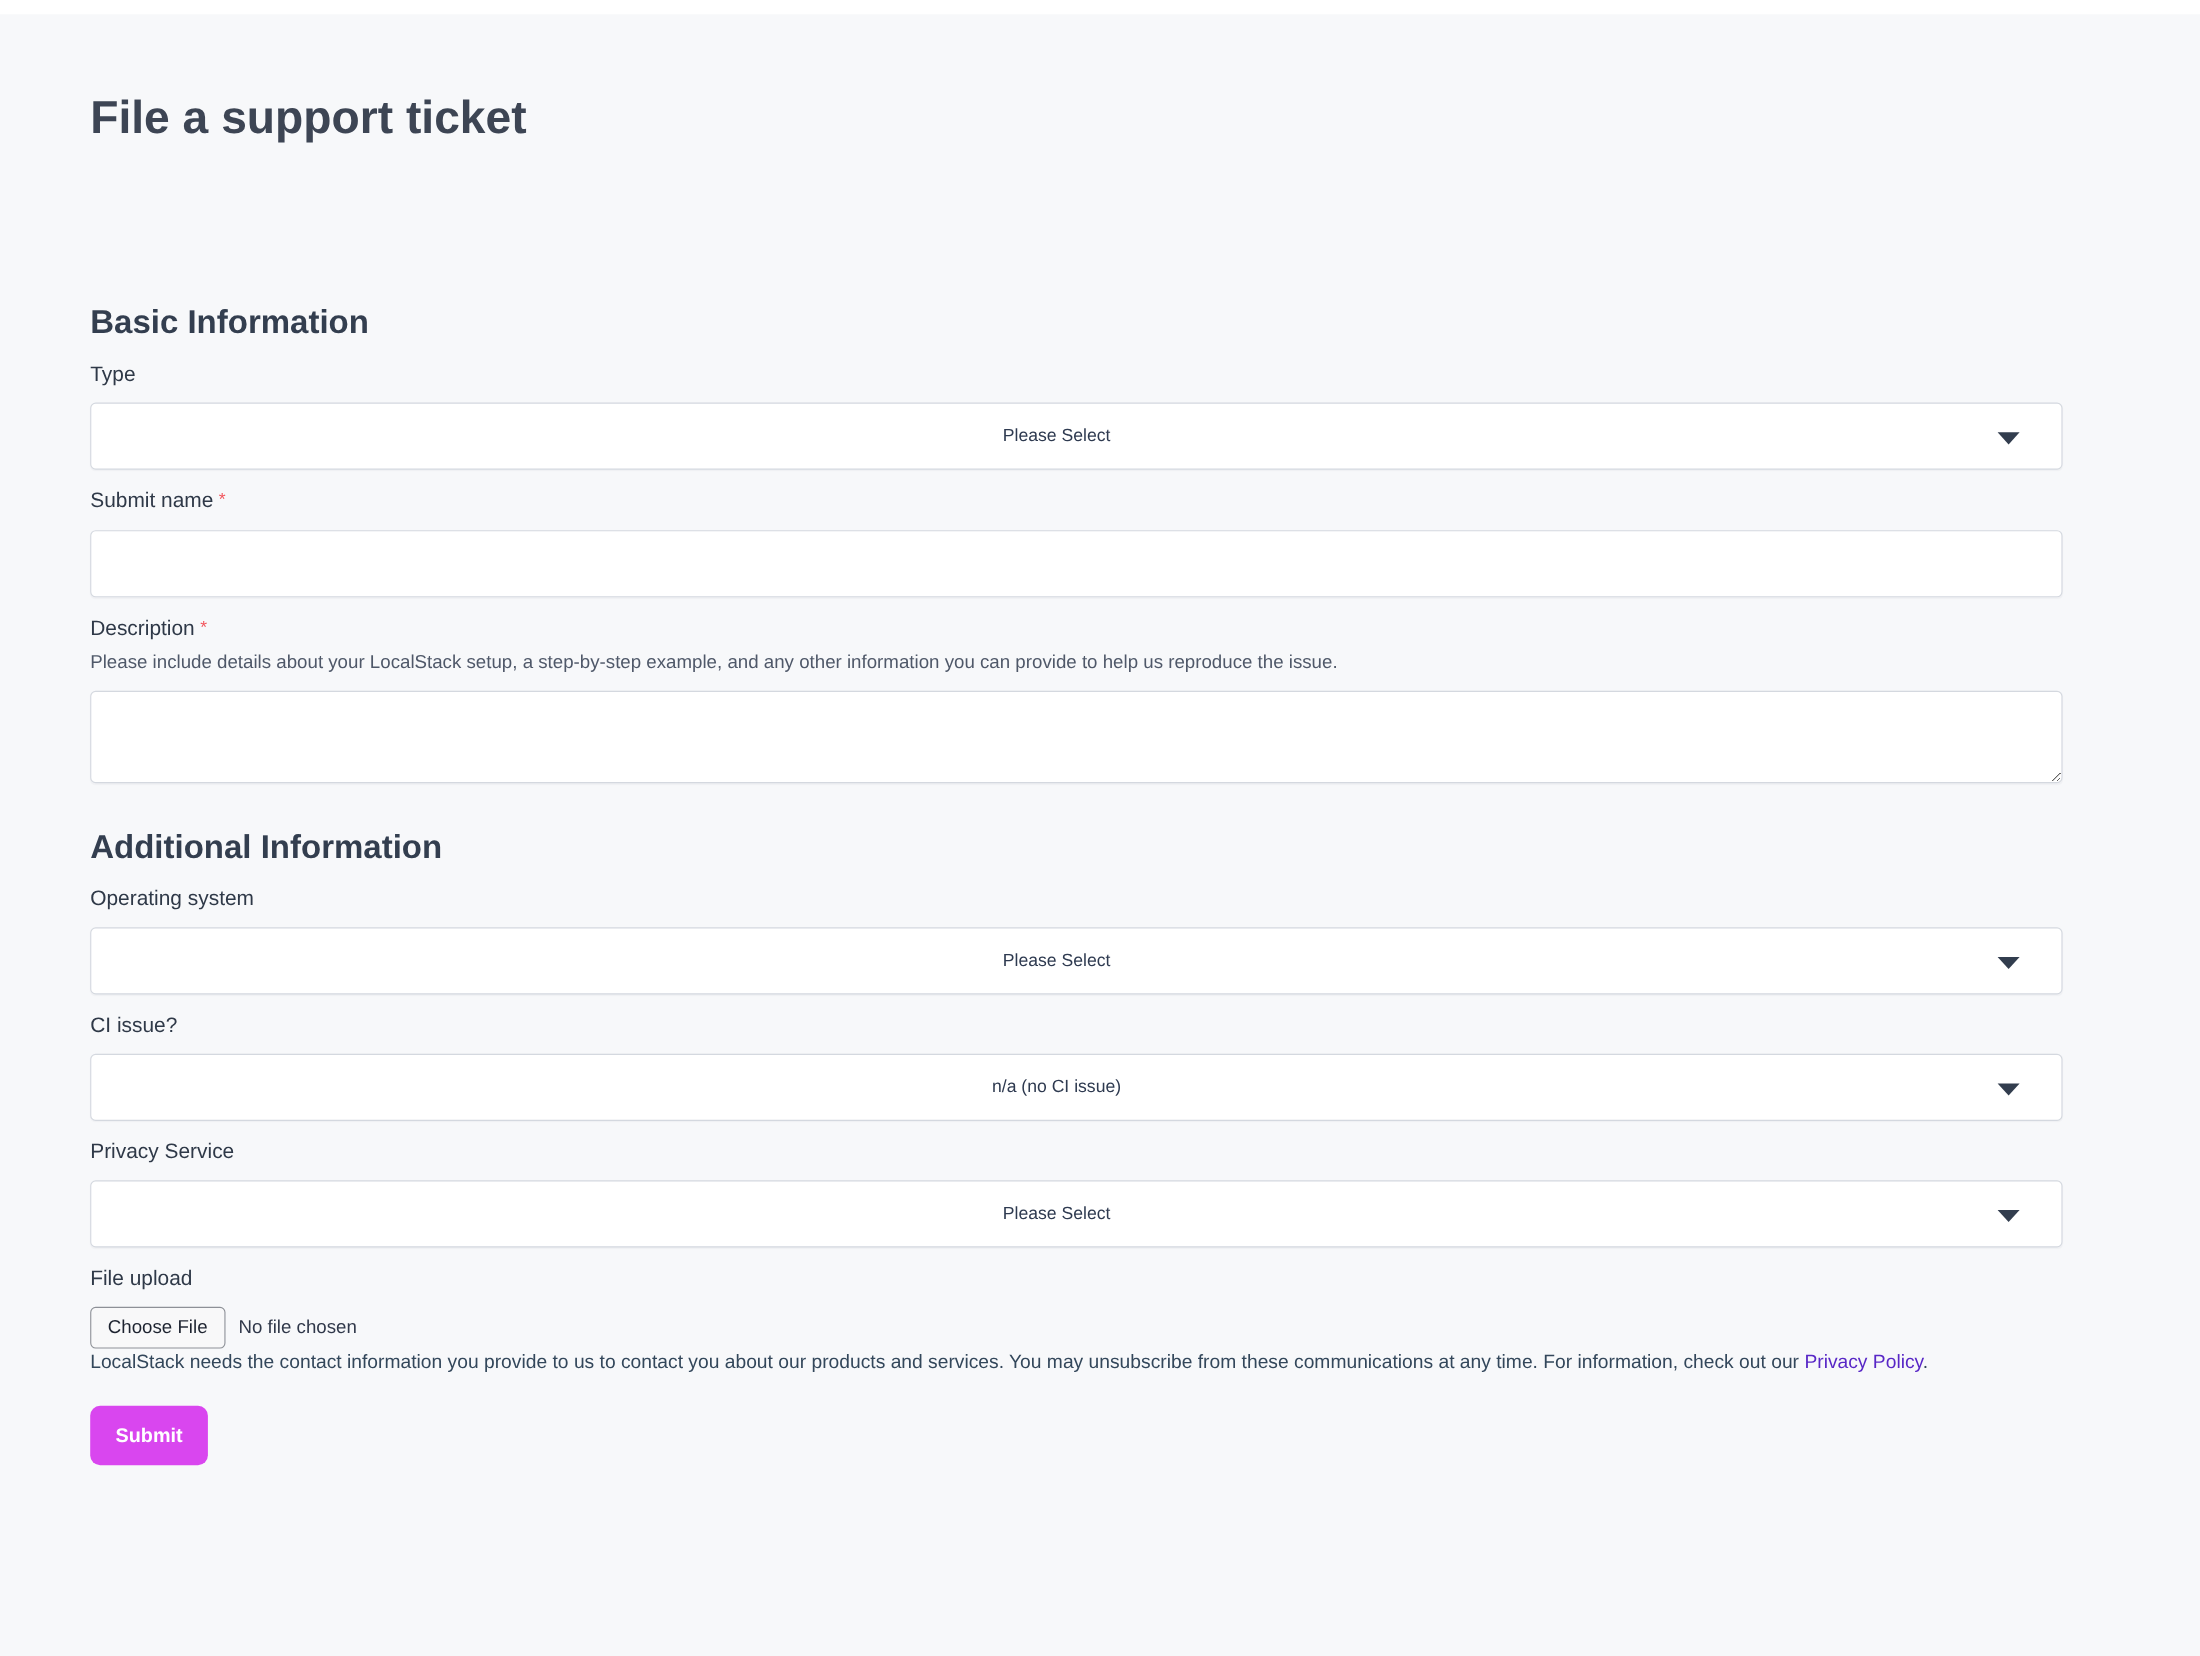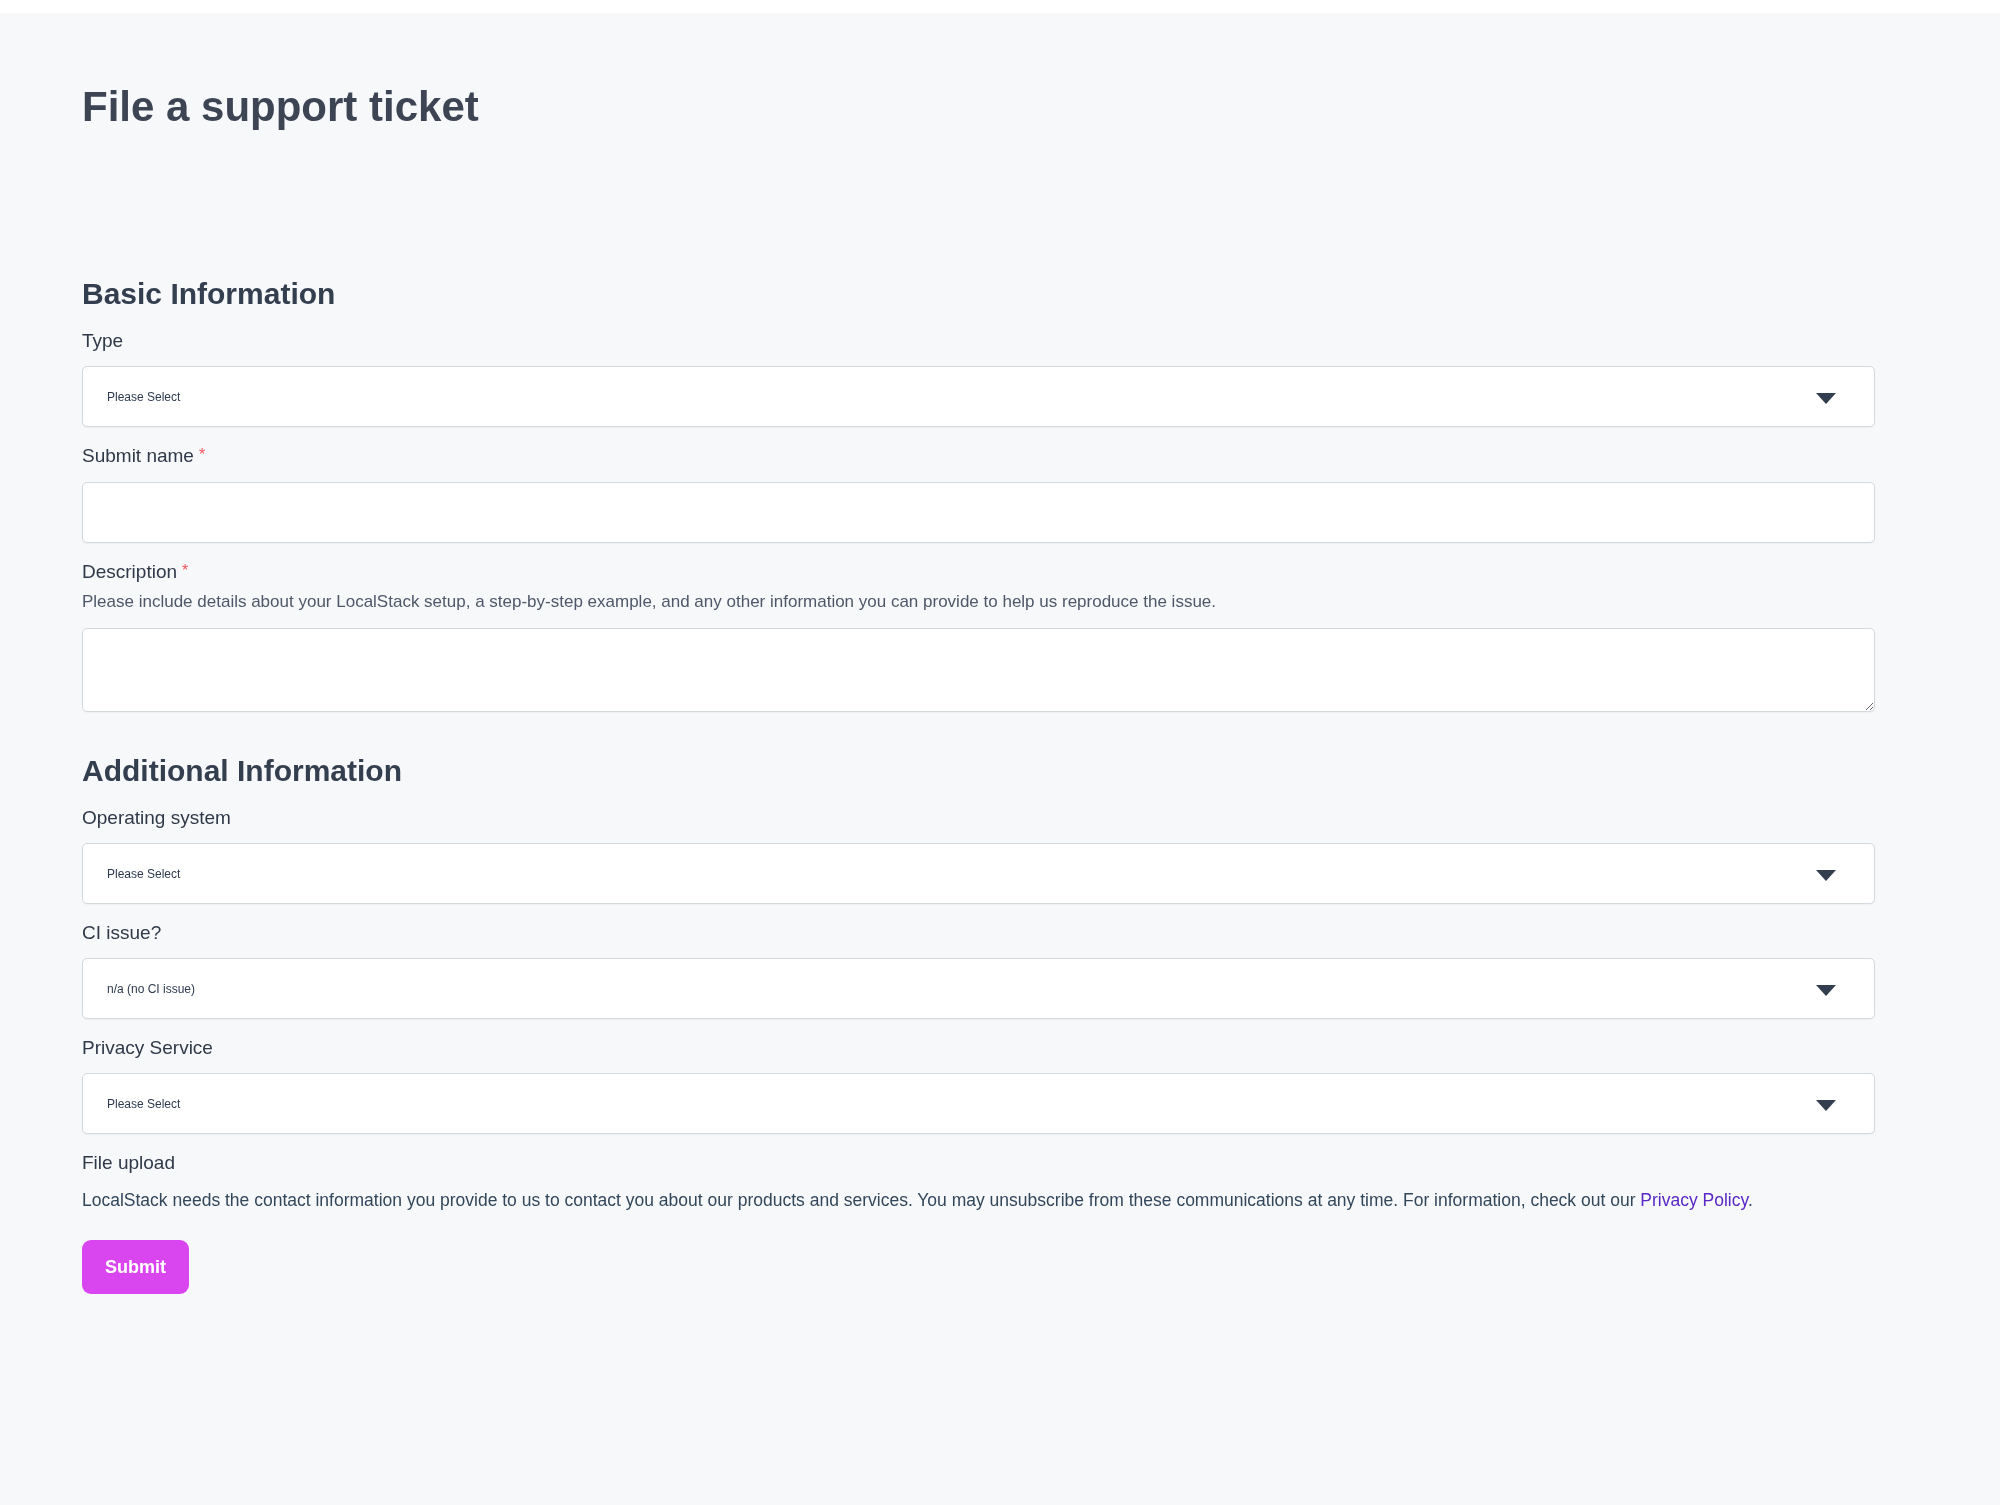--- a/index.html
+++ b/index.html
@@ -62,24 +62,25 @@
   .select-box {
     position: relative;
     width: 1793px;
     height: 61px;
     background: #ffffff;
     border: 1px solid #d4d8df;
     border-radius: 5px;
     display: flex;
     align-items: center;
     padding: 0 60px 0 24px;
-    font-size: 12px;
+    font-size: 16px;
     color: #2e3a50;
     cursor: pointer;
     box-shadow: 0 1px 1px rgba(40,50,70,0.04);
+    justify-content: center;
   }
   .caret {
     position: absolute;
     right: 38px;
     top: 50%;
     margin-top: -4px;
     width: 0; height: 0;
     border-left: 10px solid transparent;
     border-right: 10px solid transparent;
     border-top: 11px solid #323d4e;
@@ -213,20 +214,24 @@
     <span>Privacy Service</span>
   </label>
   <div class="select-box">
     <span>Please Select</span>
     <span class="caret"></span>
   </div>
 
   <label class="field-label">
     <span>File upload</span>
   </label>
+  <div class="file-row">
+    <button class="choose-file-btn">Choose File</button>
+    <span class="file-status">No file chosen</span>
+  </div>
 
   <div class="privacy-text">
     <span>LocalStack needs the contact information you provide to us to contact you about our products and services. You may unsubscribe from these communications at any time. For information, check out our </span><a class="privacy-link">Privacy Policy</a><span>.</span>
   </div>
 
   <button class="submit-btn">Submit</button>
 
 </div>
 
 </body></html>

